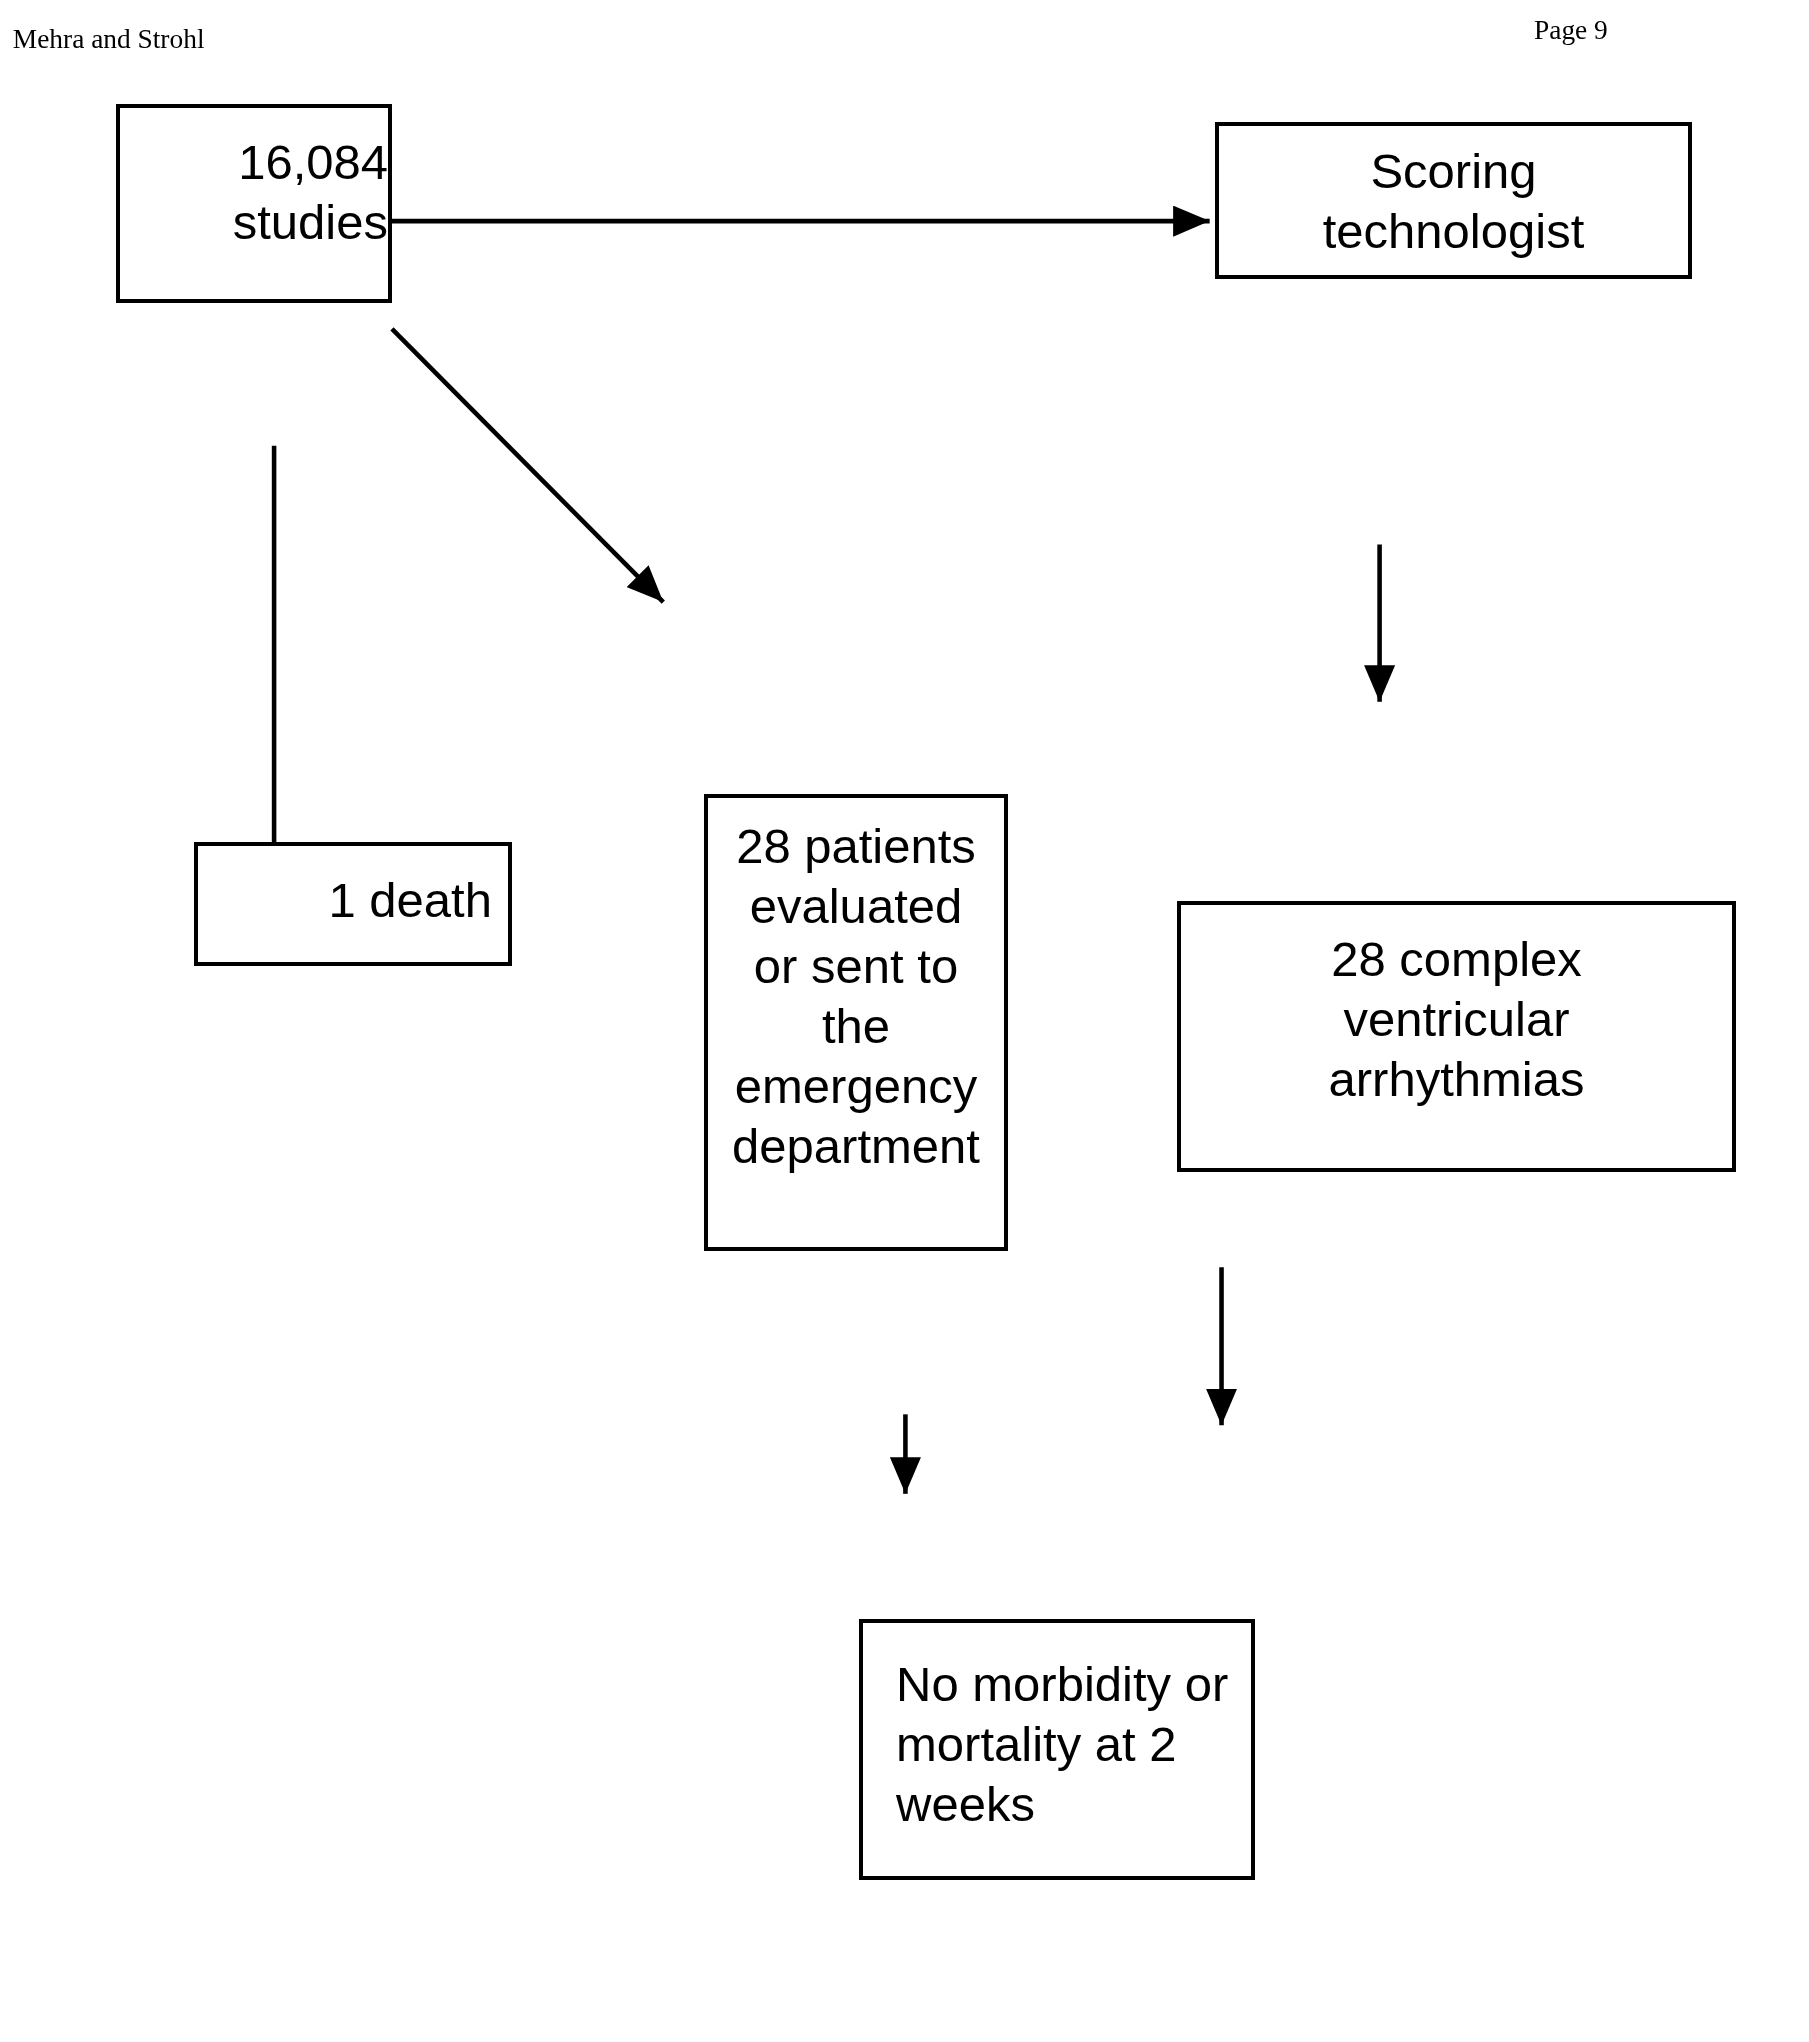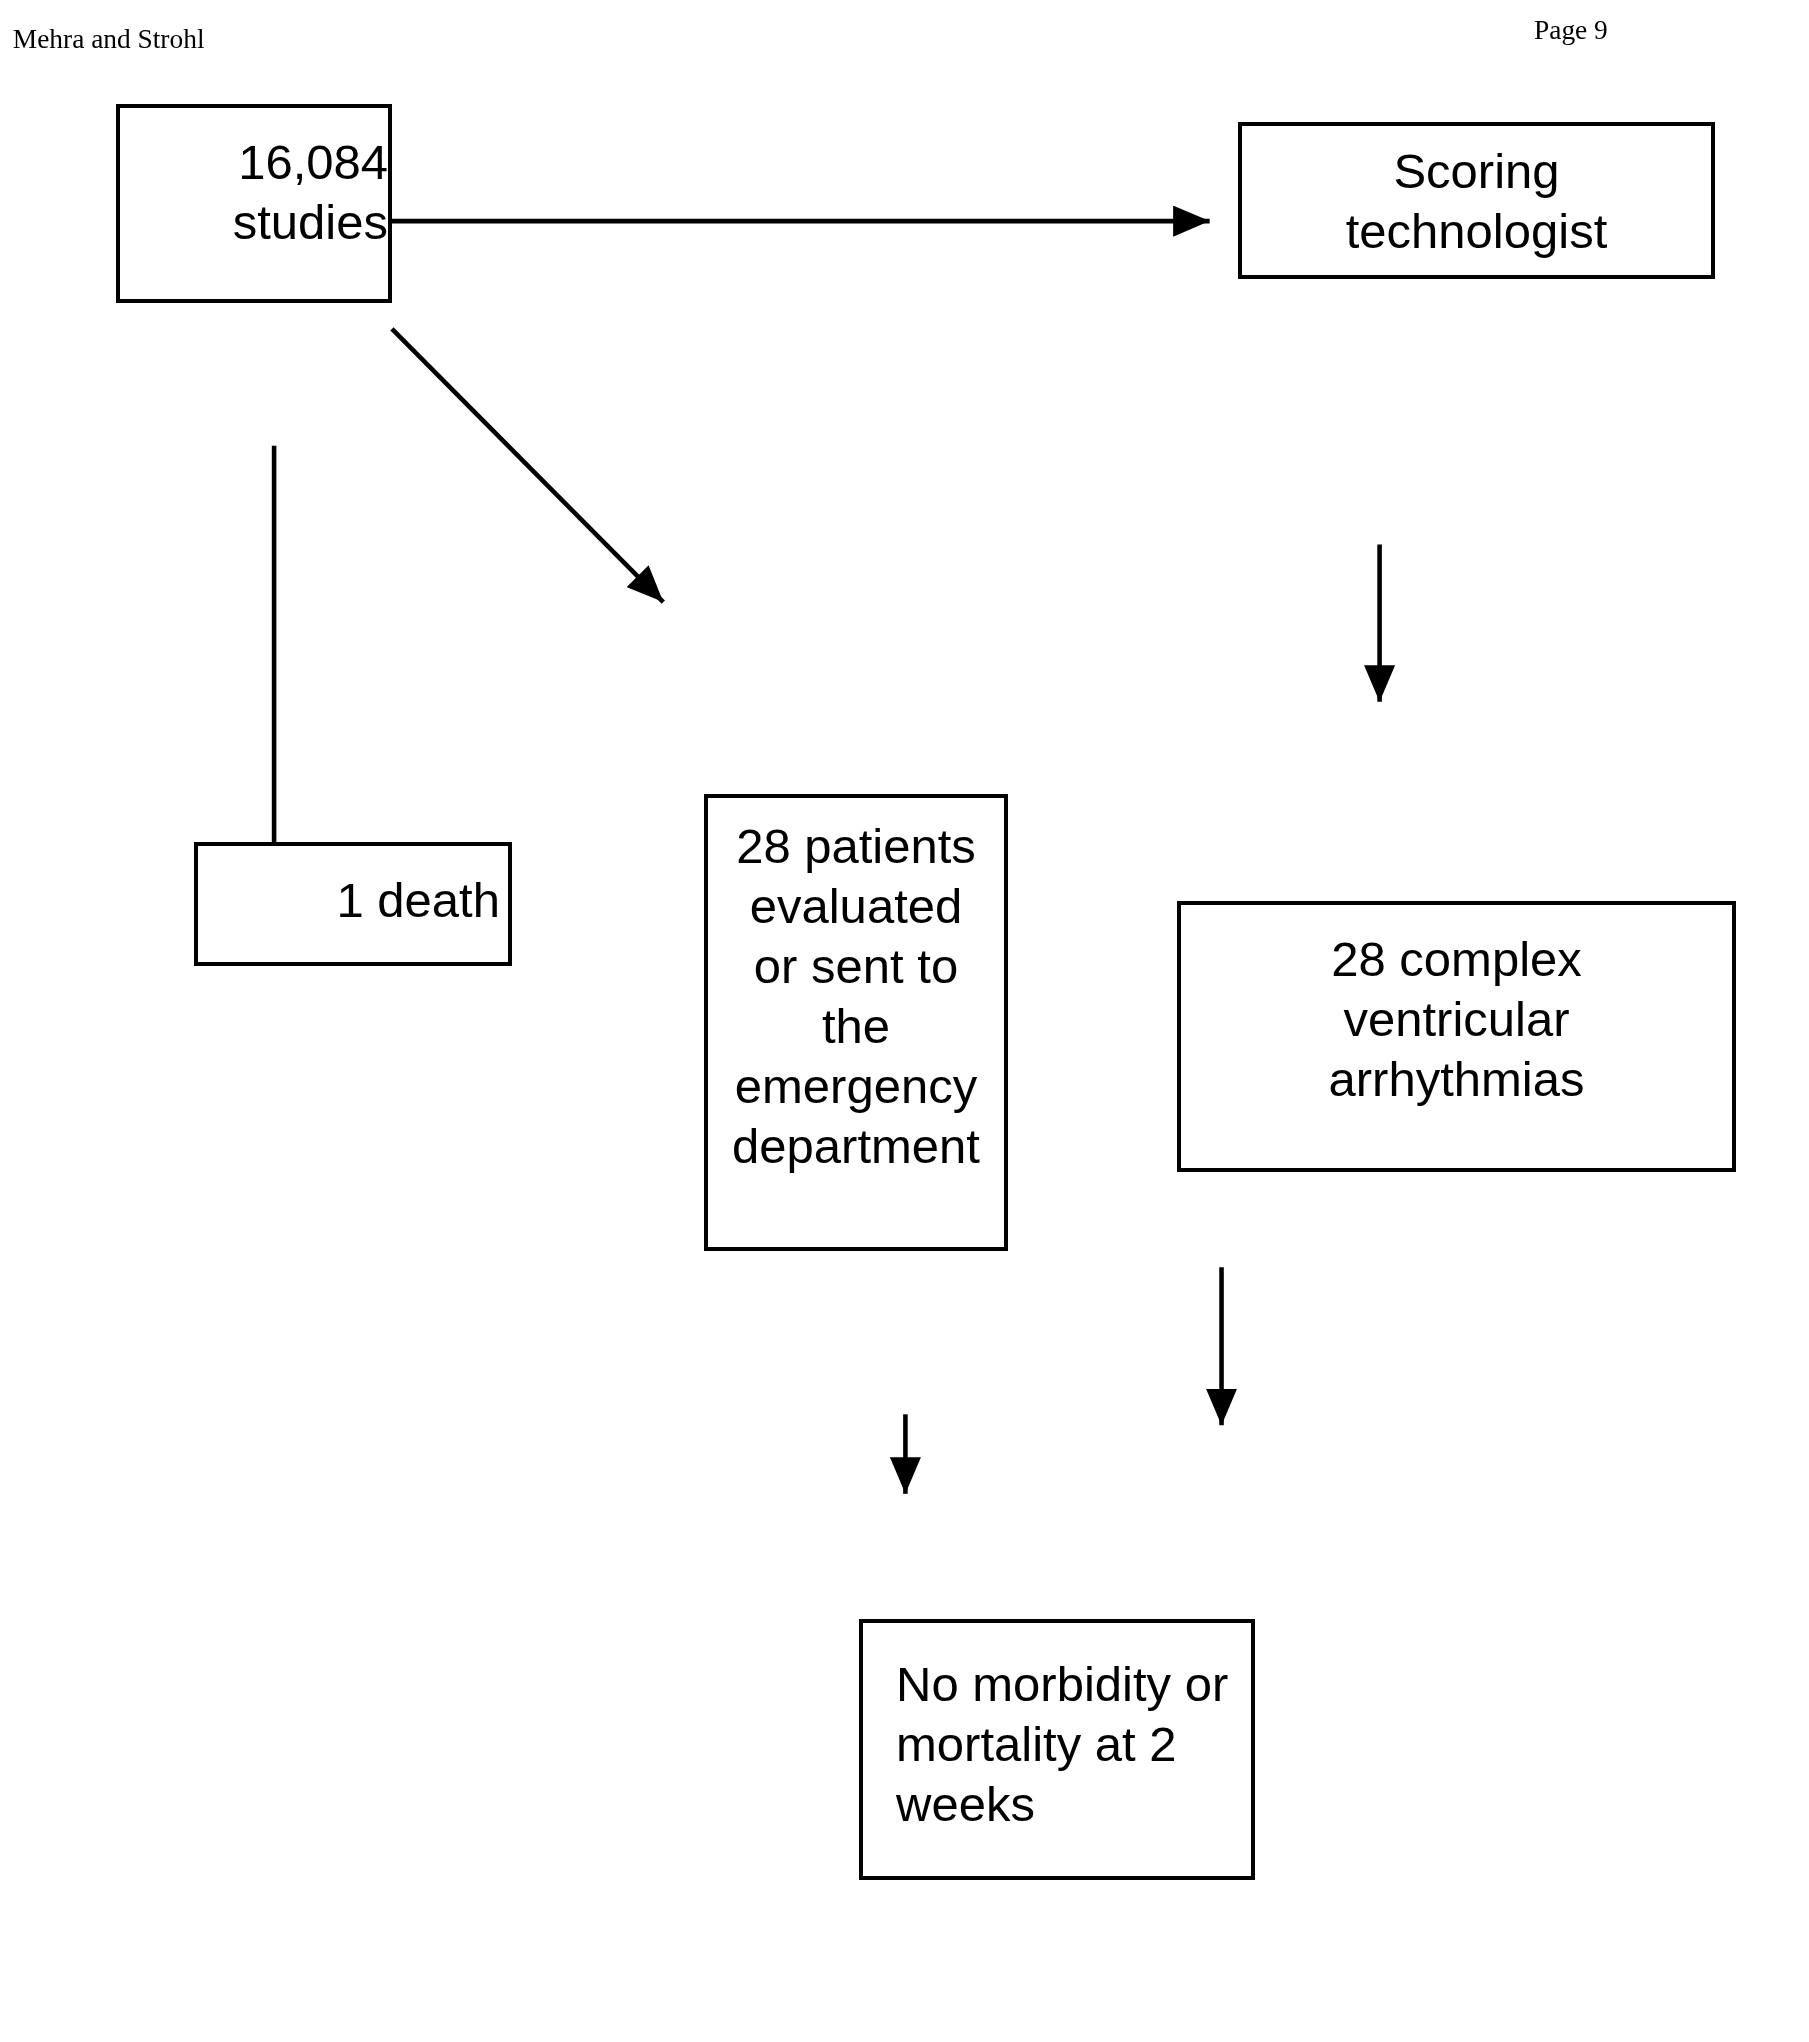--- a/index.html
+++ b/index.html
@@ -39,22 +39,22 @@
     border: 4.6px solid #000000;
     background: #ffffff;
     font-family: "Liberation Sans", sans-serif;
     font-size: 49px;
     line-height: 60px;
     color: #000000;
     text-align: right;
   }
   .node .label { white-space: pre-line; }
   .node-studies   { left: 116px;  top: 104px;  width: 276px; height: 199px; padding: 24px 0 0 35px; }
-  .node-scoring   { left: 1215px; top: 122px;  width: 477px; height: 157px; padding-top: 14.6px; text-align: center; margin-left: 23px; }
-  .node-death     { left: 194px;  top: 842px;  width: 318px; height: 124px; padding: 24px 8px 0 38px; }
+  .node-scoring   { left: 1215px; top: 122px;  width: 477px; height: 157px; padding-top: 14.6px; text-align: center; }
+  .node-death     { left: 194px;  top: 842px;  width: 318px; height: 124px; padding: 24px 16px 0 38px; }
   .node-patients  { left: 704px;  top: 794px;  width: 304px; height: 457px; padding-top: 18.3px; text-align: center; }
   .node-complex   { left: 1177px; top: 901px;  width: 559px; height: 271px; padding-top: 24px; text-align: center; }
   .node-morbidity { left: 859px;  top: 1619px; width: 396px; height: 261px; padding: 31px 0 0 33px; text-align: left; }
   .caption {
     position: absolute;
     left: 259px;
     top: 1935px;
     font-family: "Liberation Serif", serif;
     font-size: 29px;
     line-height: 37px;

